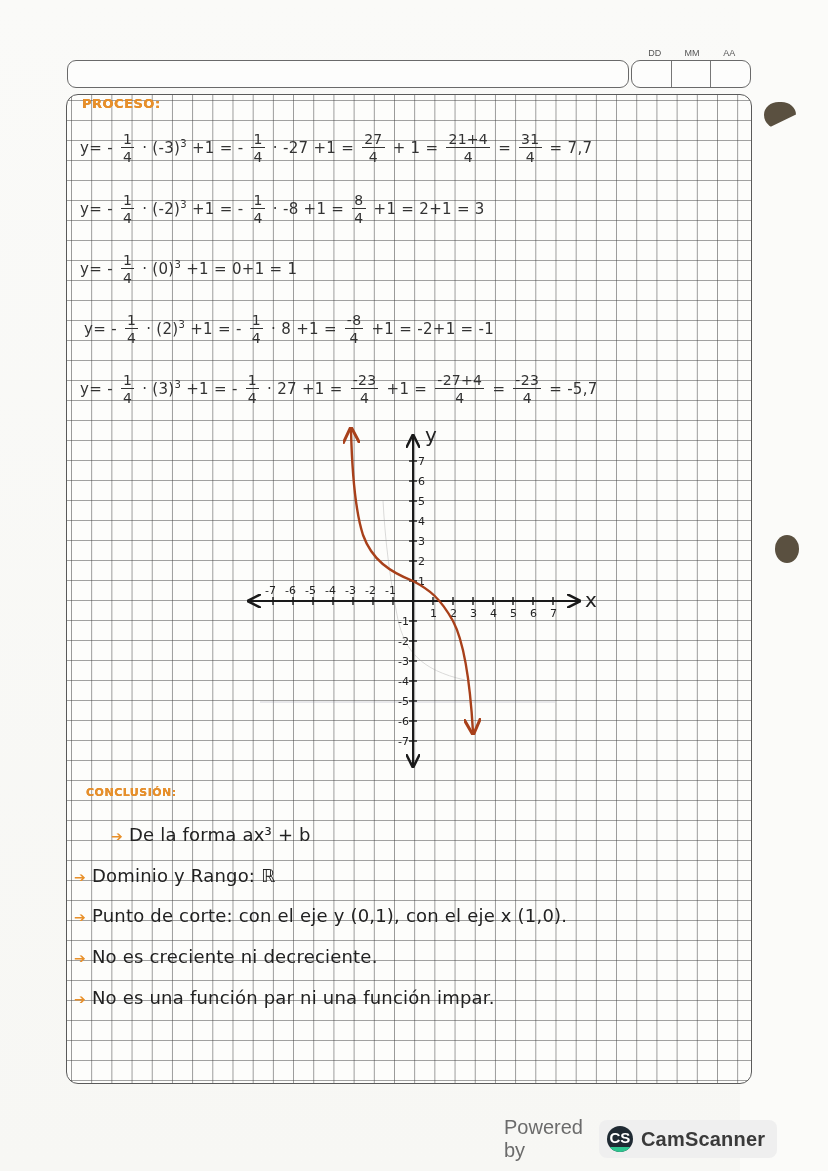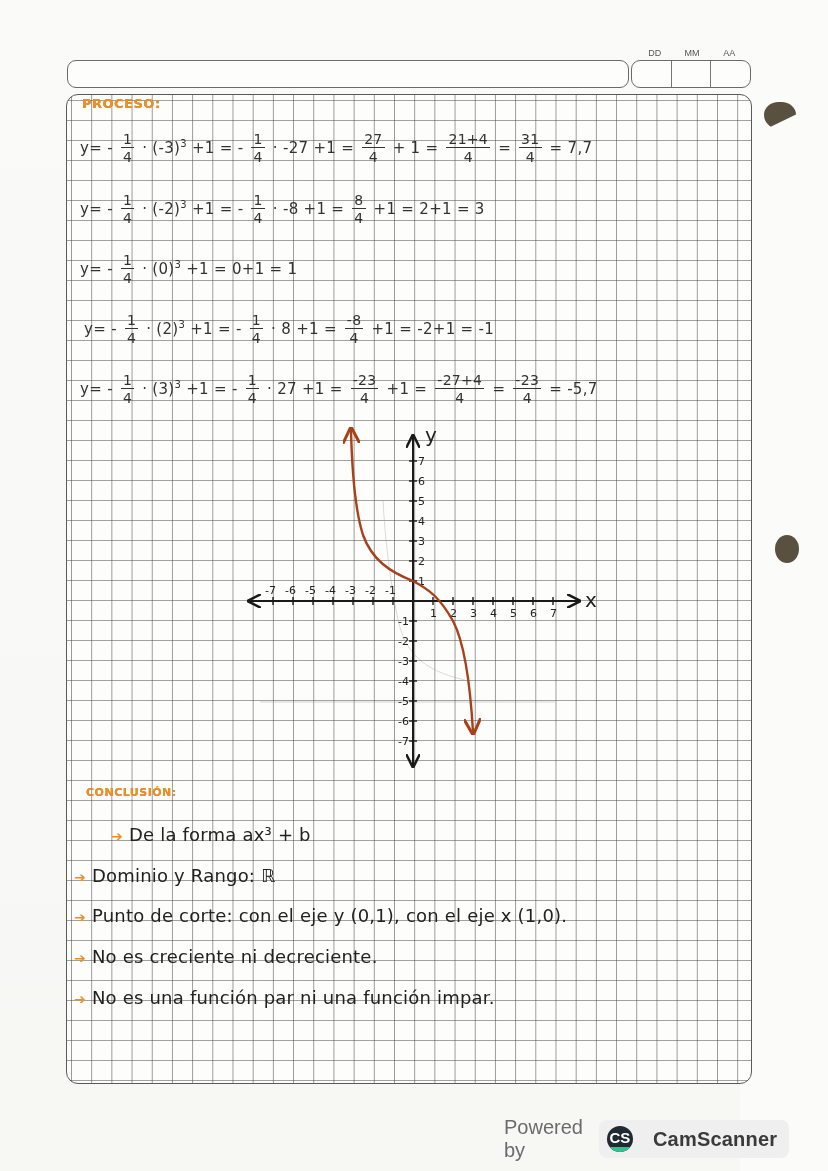--- a/index.html
+++ b/index.html
@@ -38,21 +38,21 @@
   .eq sup { font-size:10px; }
   .arrow { color:#e8902a; font-weight:bold; margin-right:6px; font-size:14px; }
   .concl { font-size:18px; font-family:"DejaVu Sans", sans-serif; color:#222; letter-spacing:0.2px; }
   .footer { position:absolute; left:504px; top:1116px; display:flex; align-items:center; }
   .powered { font-family:"Liberation Sans", sans-serif; font-size:20px; color:#6b6b6b; margin-right:16px; }
   .cs-pill { display:flex; align-items:center; background:#efefef; border-radius:8px; padding:6px 12px 6px 8px; }
   .cs-logo { width:26px; height:26px; border-radius:13px; background:#1f2a33; position:relative; overflow:hidden;
           color:#fff; font-family:"Liberation Sans", sans-serif; font-weight:bold; font-size:15px;
           display:flex; align-items:center; justify-content:center; }
   .cs-logo::after { content:""; position:absolute; left:0; right:0; bottom:0; height:5px; background:#2ec48f; }
-  .cs-name { font-family:"Liberation Sans", sans-serif; font-size:20px; color:#3a3a3a; margin-left:20px; font-weight:bold; letter-spacing:0.2px; }
+  .cs-name { font-family:"Liberation Sans", sans-serif; font-size:20px; color:#3a3a3a; margin-left:8px; font-weight:bold; letter-spacing:0.2px; }
   svg.graph { position:absolute; left:0; top:0; }
 </style>
 </head>
 <body>
 
 <div class="page">
 
   <div class="header-bar"></div>
   <div class="date-labels">
     <span>DD</span>

